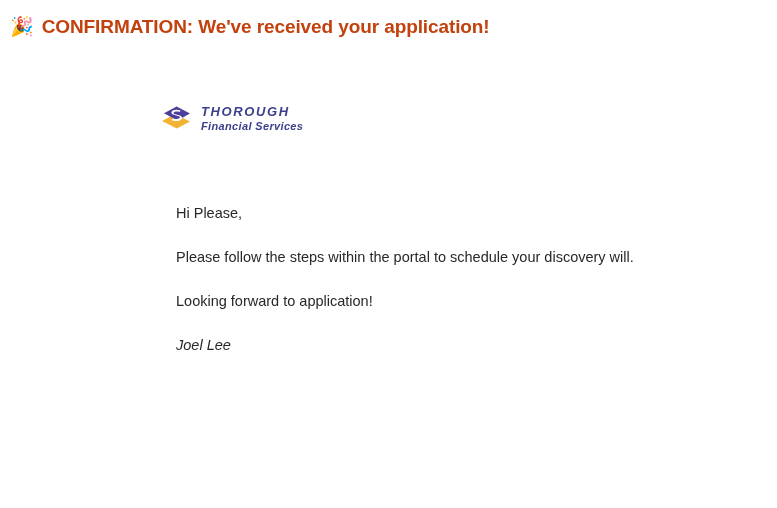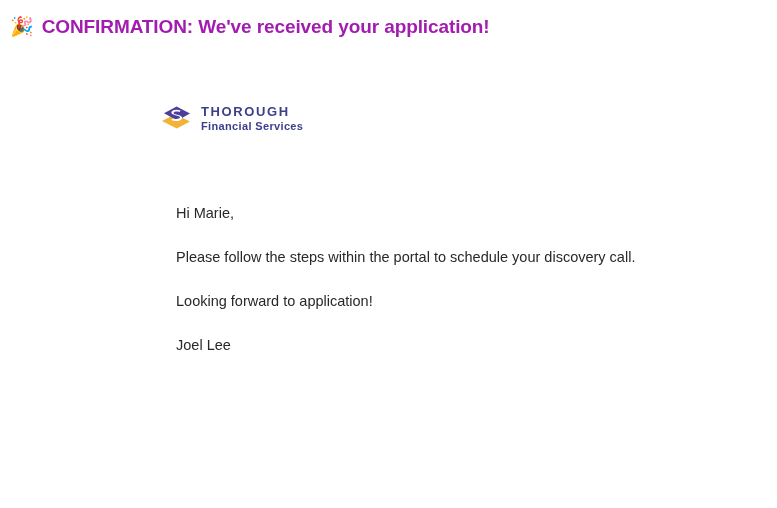--- a/index.html
+++ b/index.html
@@ -25,21 +25,21 @@
   }
   .party-icon {
     font-size: 19px;
     line-height: 22px;
     flex: 0 0 auto;
   }
   .subject-text {
     font-size: 19px;
     line-height: 22px;
     font-weight: bold;
-    color: #a21caf;
+    color: #c2410c;
     letter-spacing: -0.1px;
     white-space: nowrap;
   }
 
   
   .email-body {
     padding: 60px 0 0 0;
   }
 
   
@@ -54,20 +54,21 @@
     width: 32px;
     height: 32px;
     flex: 0 0 auto;
     position: relative;
   }
   .logo-wordmark {
     display: flex;
     flex-direction: column;
     justify-content: center;
     line-height: 1;
+    font-style: italic;
   }
   .logo-name {
     font-size: 13px;
     font-weight: bold;
     letter-spacing: 1.6px;
     color: #3b3f8c;
   }
   .logo-tagline {
     font-size: 11px;
     font-weight: bold;
@@ -86,20 +87,21 @@
     color: #26282b;
   }
   .message p {
     margin: 0 0 22px 0;
   }
   .message p.tight {
     margin-bottom: 0;
   }
   .sig-line {
     display: block;
+    font-style: italic;
   }
 </style>
 </head>
 <body>
 
 <div class="subject-row">
   <span class="party-icon">🎉</span>
   <span class="subject-text">CONFIRMATION: We've received your application!</span>
 </div>
 
@@ -116,21 +118,21 @@
         <path d="M20.6 8.6 C17 6.9 12.6 7.6 11.6 9.8 C10.7 11.9 13.6 12.9 16.4 13.4 C19 13.9 20.4 14.6 20 15.6 C19.5 16.9 16.3 17.4 13.2 16.4 L11.1 18.0 C15.2 19.8 20.6 19.2 21.9 16.7 C23.0 14.5 20.1 13.3 17.1 12.7 C14.6 12.2 13.2 11.6 13.6 10.7 C14.1 9.5 16.9 9.1 19.6 9.9 Z" fill="#ffffff"></path>
       </svg>
     </span>
     <span class="logo-wordmark">
       <span class="logo-name">THOROUGH</span>
       <span class="logo-tagline">Financial Services</span>
     </span>
   </div>
 
   <div class="message">
-    <p>Hi Marie,</p>
-    <p>Please follow the steps within the portal to schedule your discovery call.</p>
+    <p>Hi Please,</p>
+    <p>Please follow the steps within the portal to schedule your discovery will.</p>
     <p>Looking forward to application!</p>
     <p class="tight">
       <span class="sig-line">Joel Lee</span>
     </p>
   </div>
 
 </div>
 
 </body></html>

